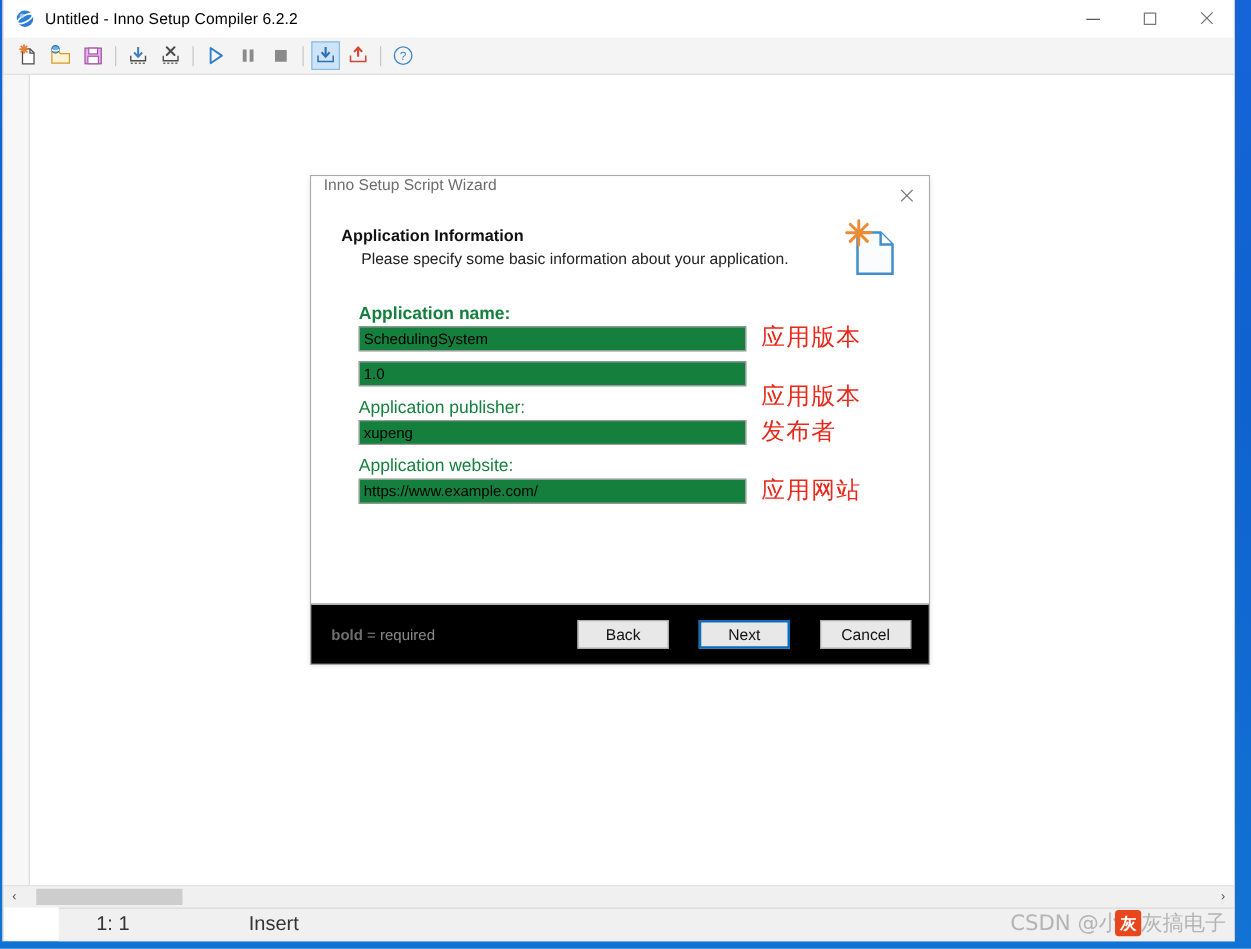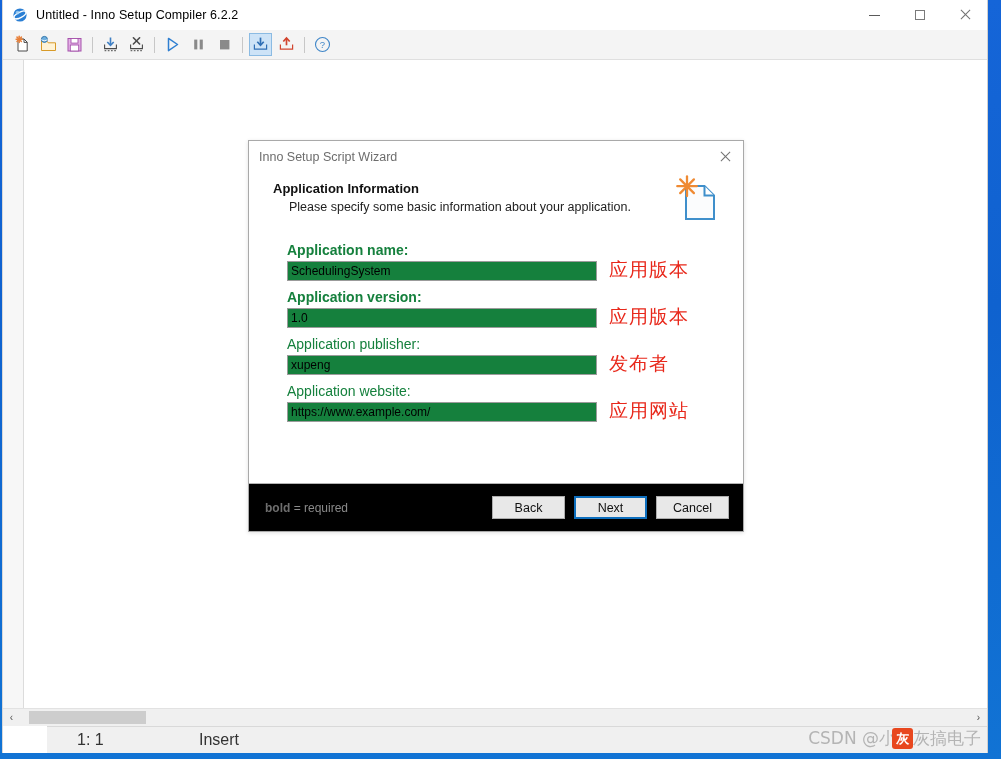--- a/index.html
+++ b/index.html
@@ -158,21 +158,21 @@
     background: #ffffff;
     border: 1px solid #a9a9a9;
     box-shadow: 0 1px 4px rgba(0,0,0,.12);
     box-sizing: border-box;
     display: flex; flex-direction: column;
     z-index: 20;
   }
   #wiz-title {
     height: 32px;
     flex: 0 0 auto;
-    display: flex; align-items: center;
+    display: flex; align-items: flex-start;
     position: relative;
     background: #ffffff;
   }
   #wiz-title-text {
     font-size: 12.5px; color: #6d6d6d;
     margin-left: 10px;
   }
   #wiz-close {
     position: absolute; right: 4px; top: 3px;
     width: 28px; height: 26px;
@@ -238,21 +238,21 @@
     height: 47px;
     background: #000000;
     border-top: 1px solid #b4b4b4;
     display: flex; align-items: center;
     padding: 0 14px 0 16px;
     position: relative;
     text-align: right;
   }
   #foot-note { font-size: 12px; color: #8a8a8a; }
   #foot-note b { color: #6e6e6e; }
-  .foot-btns { position: absolute; right: 14px; display: flex; gap: 9px; }
+  .foot-btns { position: absolute; right: 14px; display: flex; gap: 24px; }
   .dlg-btn {
     width: 73px; height: 23px;
     background: #e8e8e8;
     border: 1px solid #adadad;
     box-sizing: border-box;
     font-size: 12.5px;
     color: #111111;
     font-family: "Liberation Sans", sans-serif;
     display: flex; align-items: center; justify-content: center;
     cursor: default;
@@ -464,21 +464,20 @@
 
     <div id="wiz-body">
 
       <div class="field-group">
         <div class="field-label req">Application name:</div>
         <input class="field-input" type="text" value="SchedulingSystem" style="">
         <div class="annot">应用版本</div>
       </div>
 
       <div class="field-group">
-        <div class="field-label req">Application version:</div>
         <input class="field-input" type="text" value="1.0" style="">
         <div class="annot">应用版本</div>
       </div>
 
       <div class="field-group">
         <div class="field-label">Application publisher:</div>
         <input class="field-input" type="text" value="xupeng" style="">
         <div class="annot">发布者</div>
       </div>
 

